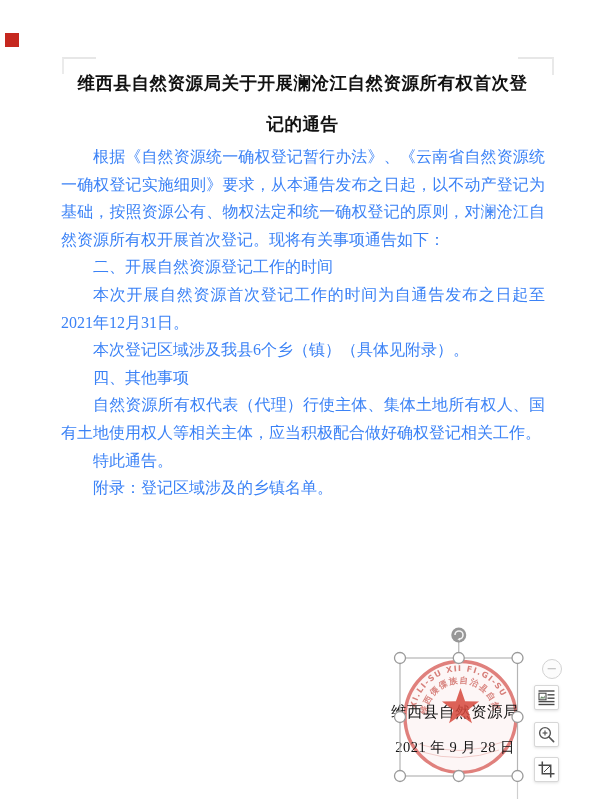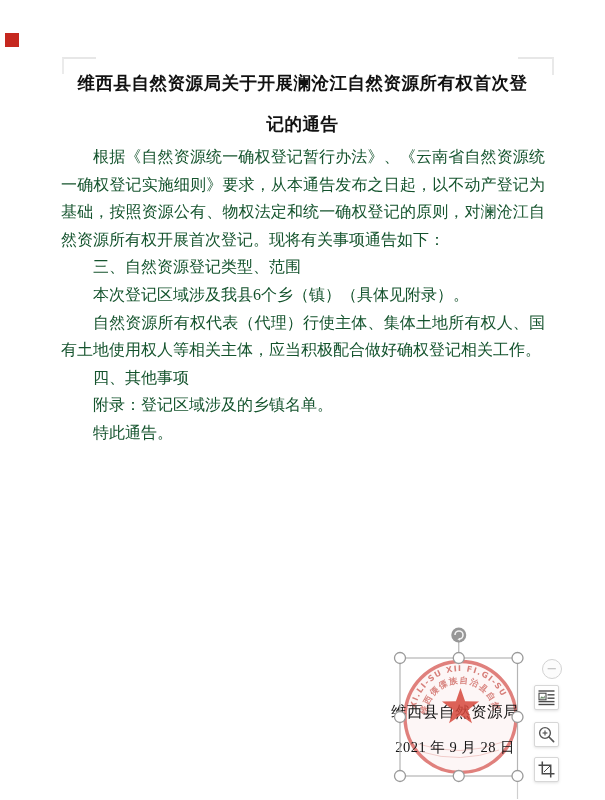--- a/index.html
+++ b/index.html
@@ -20,21 +20,21 @@
   }
   #title-line-1{top:71px;}
   #title-line-2{top:112px;}
   
   #doc-body{
     position:absolute;left:61px;top:143px;width:484px;
     font-size:16px;line-height:27.6px;z-index:2;
   }
   #doc-body p.para{
     margin:0;text-indent:2em;text-align:justify;
-    color:#14532d;
+    color:#3b82f6;
   }
   
   #seal-svg{position:absolute;left:398px;top:654px;z-index:1;}
   #star-svg{position:absolute;left:440px;top:687px;z-index:4;}
   #signature{
     position:absolute;top:702px;right:86px;z-index:3;
     font-size:15.5px;letter-spacing:.5px;color:#151515;
   }
   #seal-date{
     position:absolute;top:738px;right:90px;z-index:3;
@@ -67,26 +67,27 @@
   <div id="red-marker" style="background: rgb(197, 40, 31);"></div>
 
   <div class="ghost" id="ghost-left"></div>
   <div class="ghost" id="ghost-right"></div>
 
   <div class="title-line" id="title-line-2">记的通告</div>
   <div class="title-line" id="title-line-1">维西县自然资源局关于开展澜沧江自然资源所有权首次登</div>
 
   <div id="doc-body">
       <p class="para">根据《自然资源统一确权登记暂行办法》、《云南省自然资源统一确权登记实施细则》要求，从本通告发布之日起，以不动产登记为基础，按照资源公有、物权法定和统一确权登记的原则，对澜沧江自然资源所有权开展首次登记。现将有关事项通告如下：</p>
-      <p class="para">三、自然资源登记类型、范围</p>
+      <p class="para">二、开展自然资源登记工作的时间</p>
+      <p class="para">本次开展自然资源首次登记工作的时间为自通告发布之日起至2021年12月31日。</p>
       <p class="para">本次登记区域涉及我县6个乡（镇）（具体见附录）。</p>
+      <p class="para">四、其他事项</p>
       <p class="para">自然资源所有权代表（代理）行使主体、集体土地所有权人、国有土地使用权人等相关主体，应当积极配合做好确权登记相关工作。</p>
-      <p class="para">四、其他事项</p>
+      <p class="para">特此通告。</p>
       <p class="para">附录：登记区域涉及的乡镇名单。</p>
-      <p class="para">特此通告。</p>
     </div>
 
   <svg id="seal-svg" width="125" height="126" viewBox="0 0 125 126">
     <defs>
       <path id="arcTop" d="M 16.5,63 A 46,46 0 0 1 108.5,63"></path>
       <path id="arcMid" d="M 28.5,63 A 34,34 0 0 1 96.5,63"></path>
     </defs>
     <circle cx="62.5" cy="63" r="55.5" fill="none" stroke="#d8625c" stroke-width="3.4" opacity="0.8"></circle>
     <circle cx="62.5" cy="63" r="55.5" fill="#e8807a" opacity="0.07"></circle>
     <text font-size="8" letter-spacing="1.2" fill="#d06a64" opacity="0.85" font-family="'DejaVu Sans',sans-serif" font-weight="bold">

